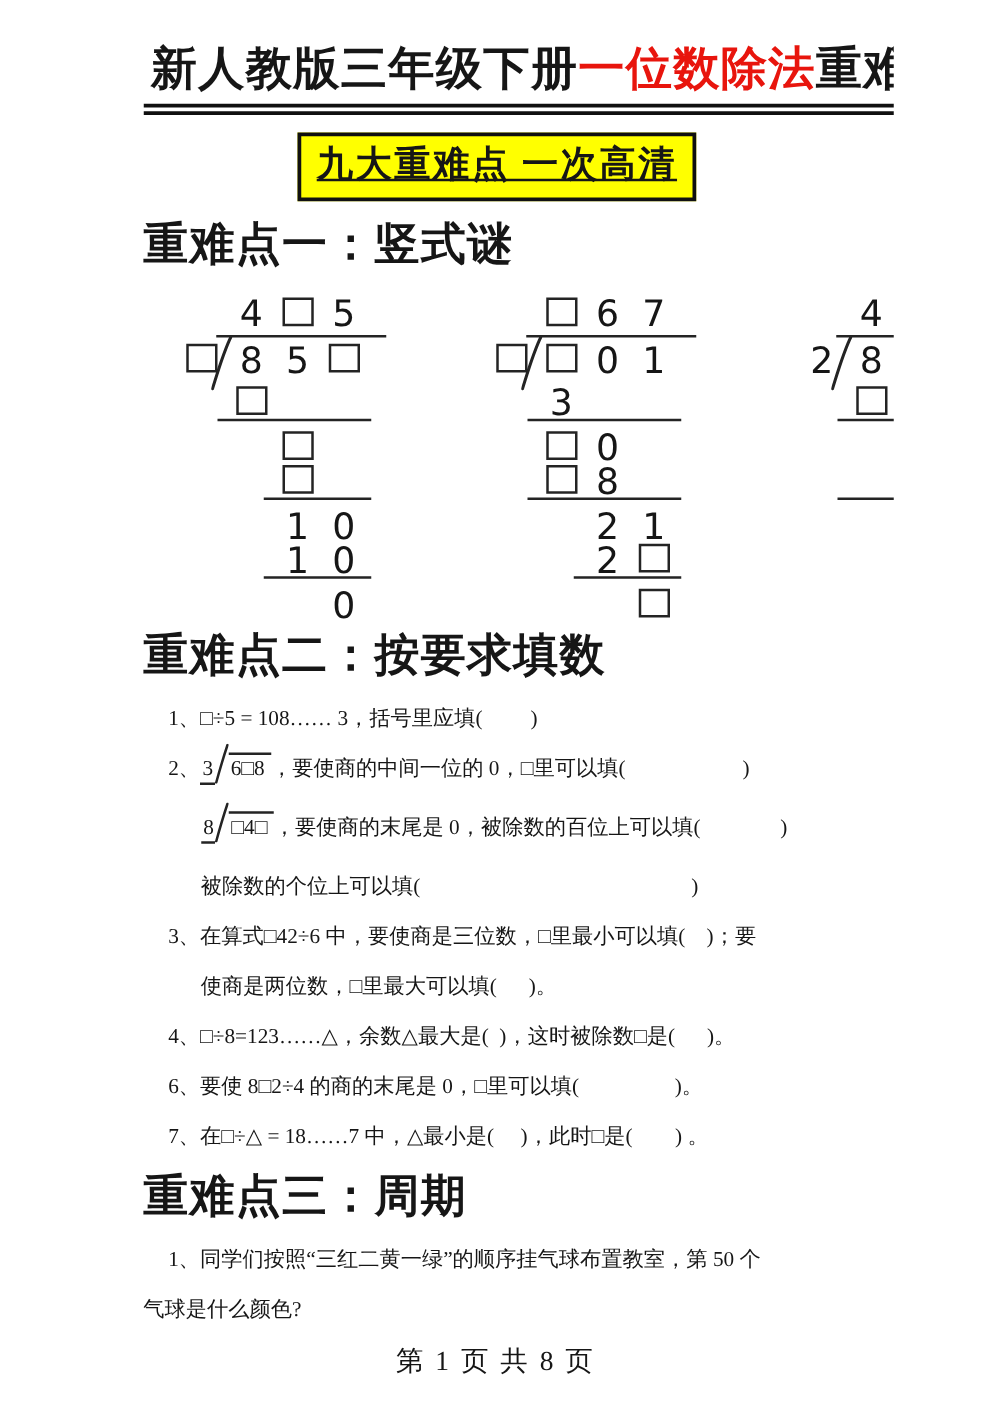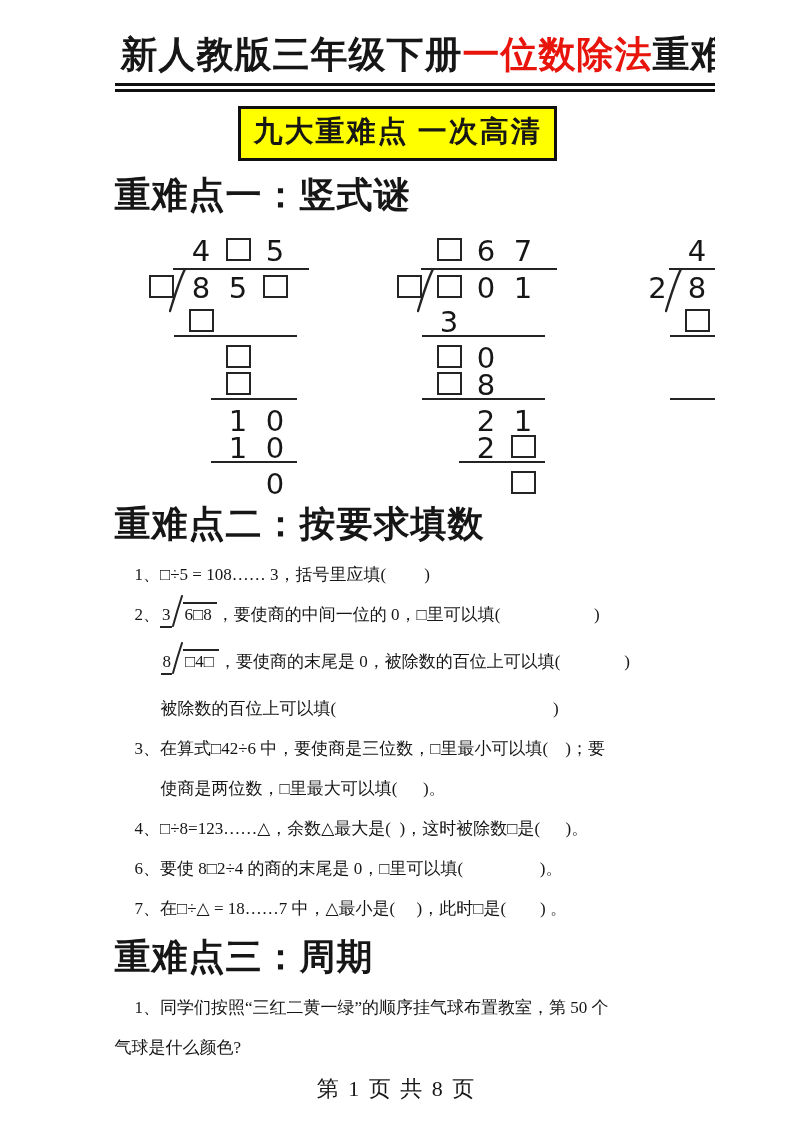--- a/index.html
+++ b/index.html
@@ -21,21 +21,21 @@
   .title-inner { display:inline-block; border-bottom:3px solid #101010; padding:0 6px 3px 6px; }
   .title-text { font-size:37px; font-weight:bold; letter-spacing:1px; white-space:nowrap; }
   .title-red { }
 
   
   .badge-row { text-align:center; margin:0 0 10px 0; }
   .badge {
     display:inline-block;
     border:3px solid #101010;
     padding:3px 12px 6px 12px;
-    font-size:29px; font-weight:bold; letter-spacing:2px;
+    font-size:29px; font-weight:bold; letter-spacing:2px;text-decoration:underline;
   }
 
   
   .section-heading {
     font-size:36px; font-weight:bold;
     margin:4px 0 6px 0; letter-spacing:1px;
   }
 
   
   .divisions {
@@ -259,21 +259,21 @@
 
   <div class="section-heading">重难点二：按要求填数</div>
   <div id="s2-lines">
       <div class="qline indent-1"><span>1、□÷5 = 108…… 3，括号里应填(         )</span></div>
       <div class="qline indent-1"><span>2、</span><span class="ildiv"><span class="ildiv-d">3</span><span class="ildiv-curve"><svg width="11" height="32" viewBox="0 0 11 32">
               <path d="M10 1 C7 10 4 20 1 31" stroke="#242424" stroke-width="2" fill="none" stroke-linecap="round"></path>
             </svg></span><span class="ildiv-v">6□8</span></span><span>，要使商的中间一位的 0，□里可以填(                      )</span></div>
       <div class="qline indent-2"><span class="ildiv"><span class="ildiv-d">8</span><span class="ildiv-curve"><svg width="11" height="32" viewBox="0 0 11 32">
               <path d="M10 1 C7 10 4 20 1 31" stroke="#242424" stroke-width="2" fill="none" stroke-linecap="round"></path>
             </svg></span><span class="ildiv-v">□4□</span></span><span>，要使商的末尾是 0，被除数的百位上可以填(               )</span></div>
-      <div class="qline indent-2"><span>被除数的百位上可以填(                                                   )</span></div>
+      <div class="qline indent-2"><span>被除数的个位上可以填(                                                   )</span></div>
       <div class="qline indent-1"><span>3、在算式□42÷6 中，要使商是三位数，□里最小可以填(    )；要</span></div>
       <div class="qline indent-2"><span>使商是两位数，□里最大可以填(      )。</span></div>
       <div class="qline indent-1"><span>4、□÷8=123……△，余数△最大是(  )，这时被除数□是(      )。</span></div>
       <div class="qline indent-1"><span>6、要使 8□2÷4 的商的末尾是 0，□里可以填(                  )。</span></div>
       <div class="qline indent-1"><span>7、在□÷△ = 18……7 中，△最小是(     )，此时□是(        ) 。</span></div>
     </div>
 
   <div class="section-heading">重难点三：周期</div>
   <div id="s3-lines">
       <div class="qline indent-1"><span>1、同学们按照“三红二黄一绿”的顺序挂气球布置教室，第 50 个</span></div>

